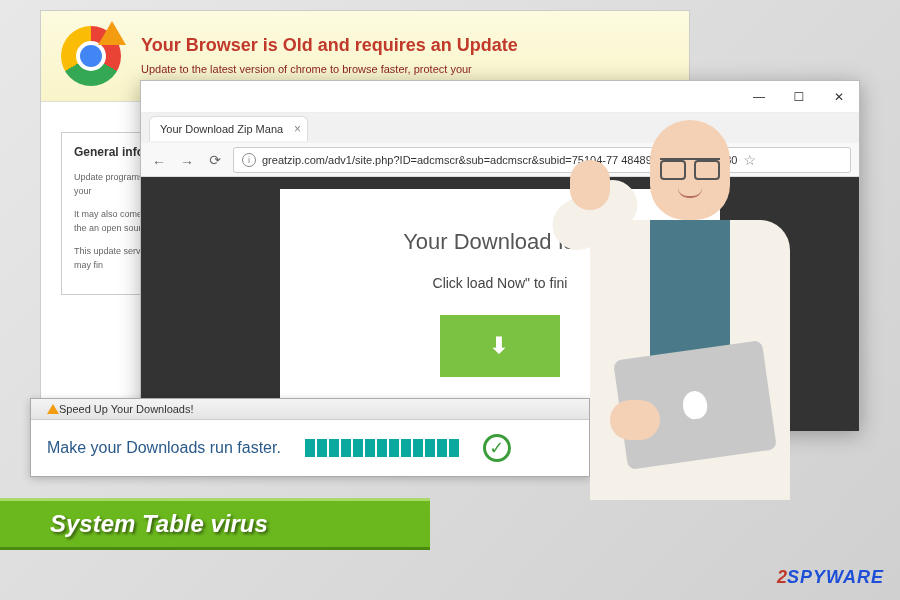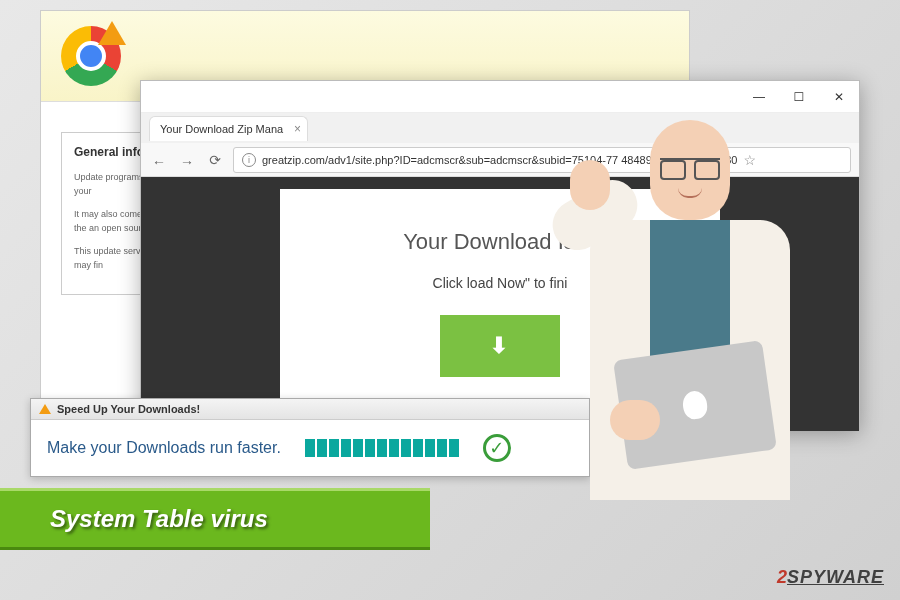--- a/index.html
+++ b/index.html
@@ -239,28 +239,26 @@
       position: absolute;
       top: 398px;
       left: 30px;
       width: 560px;
       background: #fff;
       border: 1px solid #aaa;
       box-shadow: 0 2px 8px rgba(0,0,0,0.2);
     }
     .speed-title {
       background: linear-gradient(#f4f4f4, #e4e4e4);
-      padding: 4px 8px;
+      padding: 4px 16px;
       font-size: 11px;
       color: #333;
       display: flex;
       align-items: center;
-      gap: 6px;
       border-bottom: 1px solid #ccc;
-      font-weight: bold;
     }
     .speed-title .warn-tri {
       width: 0;
       height: 0;
       border-left: 6px solid transparent;
       border-right: 6px solid transparent;
       border-bottom: 10px solid #f39c12;
     }
     .speed-body {
       padding: 14px 16px;
@@ -290,21 +288,21 @@
       align-items: center;
       justify-content: center;
     }
 
     
     .title-banner {
       position: absolute;
       bottom: 50px;
       left: 0;
       width: 430px;
-      height: 62px;
+      height: 52px;
       background: #6bb81e;
       border-top: 3px solid #a9d968;
       border-bottom: 3px solid #4a8a0f;
       display: flex;
       align-items: center;
       padding-left: 50px;
     }
     .title-text {
       color: #fff;
       font-size: 24px;
@@ -318,21 +316,21 @@
     .watermark {
       position: absolute;
       bottom: 12px;
       right: 16px;
       font-size: 18px;
       font-weight: bold;
       font-style: italic;
       font-family: 'Trebuchet MS', sans-serif;
     }
     .watermark .w1 { color: #c0392b; }
-    .watermark .w2 { color: #404040; letter-spacing: 1px; text-decoration: underline; }
+    .watermark .w2 { color: #1d4ed8; letter-spacing: 1px; }
 
     
     .person {
       position: absolute;
       right: 70px;
       top: 120px;
       width: 280px;
       height: 470px;
       pointer-events: none;
     }
@@ -449,20 +447,24 @@
   </style>
 </head>
 <body>
 
 <div class="update-panel">
   <div class="update-header">
     <div class="chrome-icon">
       <div class="circle"></div>
       <div class="center"></div>
       <div class="warn"></div>
+    </div>
+    <div>
+      <div class="update-title">Your Browser is Old and requires an Update</div>
+      <div class="update-sub">Update to the latest version of chrome to browse faster, protect your</div>
     </div>
   </div>
   <div class="info-box">
     <div class="info-title">General information</div>
     <div class="info-text">Update programs are available applications installed on your</div>
     <div class="info-text">It may also come pre-installed software's available through the an open source component of</div>
     <div class="info-text">This update service includes a you have installed, you may fin</div>
   </div>
 </div>
 

